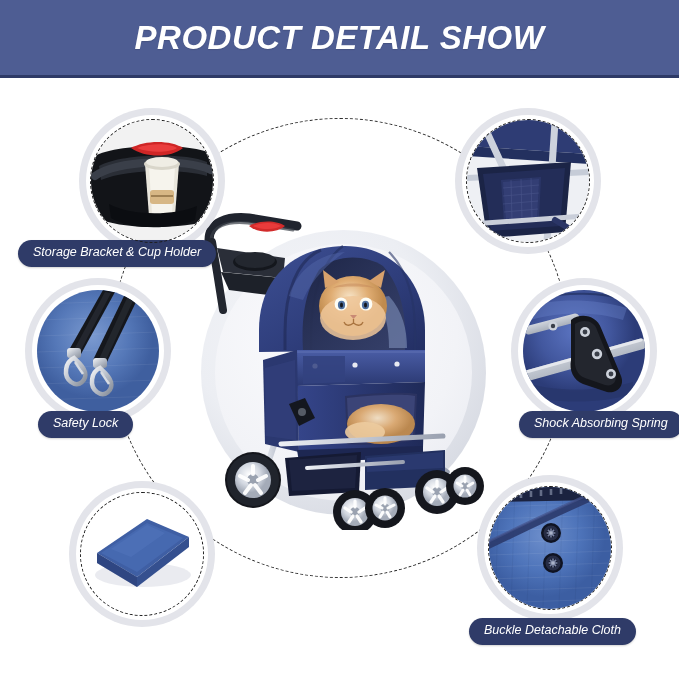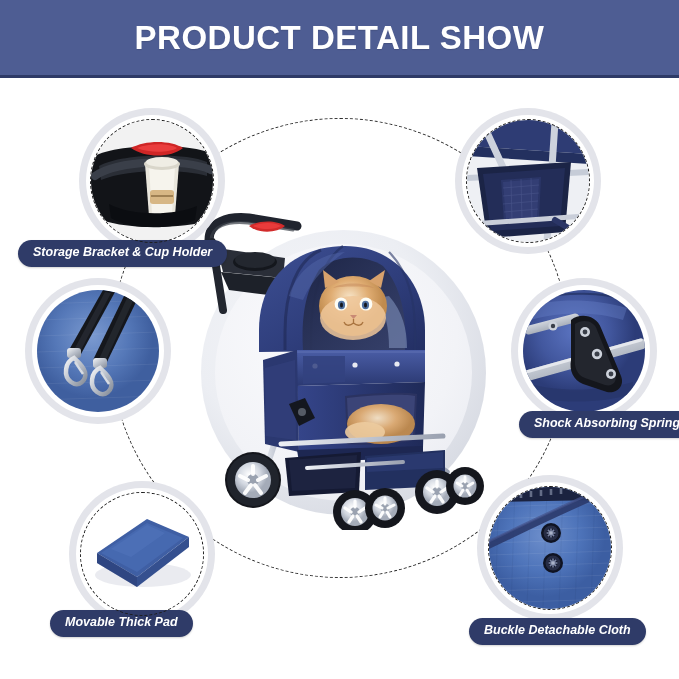--- a/index.html
+++ b/index.html
@@ -24,20 +24,21 @@
     border-bottom:3px solid #2e3a66;
     box-sizing:border-box;
   }
   .banner-title{
     position:absolute;left:0;right:0;top:50%;
     transform:translateY(-50%);
     text-align:center;
     color:#ffffff;
     font-size:33px;
     font-weight:bold;
+    font-style:italic;
     letter-spacing:0.5px;
     font-family:"Liberation Sans", sans-serif;
     text-shadow:0 1px 1px rgba(0,0,0,0.12);
     white-space:nowrap;
   }
 
   
   .big-dashed-circle{
     position:absolute;
     left:110px;top:118px;
@@ -93,21 +94,21 @@
     background:#ffffff;
   }
 
   
   .pill{
     position:absolute;
     background:#2f3b68;
     color:#ffffff;
     border-radius:16px;
     font-size:12.5px;
-    font-weight:bold;
+    font-weight:normal;
     font-style:italic;
     padding:6px 15px 7px 15px;
     white-space:nowrap;
     box-shadow:0 1px 2px rgba(0,0,0,0.18);
     line-height:1.1;
     font-family:"Liberation Sans", sans-serif;
   }
 </style>
 </head>
 <body>
@@ -417,20 +418,21 @@
         </g>
 
         <g transform="translate(56,68)">
           <rect x="0" y="0" width="14" height="10" rx="3" fill="url(#metalG)"></rect>
           <path d="M7 10 C-2 14 -4 28 4 34 C12 40 20 32 18 24 C16 17 11 14 7 10 Z" fill="none" stroke="url(#metalG)" stroke-width="4.5"></path>
           <path d="M8 14 L16 26" stroke="#d8dce2" stroke-width="2.4"></path>
         </g>
       </svg>
     </div>
   </div>
+  <div class="pill" style="left:38px;top:411px;">Safety Lock</div>
 
   <div class="callout" style="left:518px;top:285px;">
     <div class="ring"></div>
     <div class="photo">
       <svg width="122" height="122" viewBox="0 0 122 122">
         <defs>
           <radialGradient id="blueFab2" cx="42%" cy="34%">
             <stop offset="0%" stop-color="#5a73c0"></stop>
               <stop offset="58%" stop-color="#42579e"></stop>
               <stop offset="100%" stop-color="#2c3c78"></stop>
@@ -482,21 +484,20 @@
 
         <path d="M16 60 L56 84 L56 94 L16 70 Z" fill="#31488350"></path>
         <path d="M16 60 L56 84 L56 94 L16 70 Z" fill="#2f4682"></path>
         <path d="M56 84 L108 44 L108 54 L56 94 Z" fill="#35508f"></path>
 
         <path d="M30 56 L66 32 L84 40 L50 64 Z" fill="#5a7cc4" opacity=".35"></path>
       </svg>
     </div>
     <div class="dashring"></div>
   </div>
-  <div class="pill" style="left:50px;top:610px;">Movable Thick Pad</div>
 
   <div class="callout" style="left:484px;top:482px;">
     <div class="ring"></div>
     <div class="photo">
       <svg width="122" height="122" viewBox="0 0 122 122">
         <defs>
           <radialGradient id="blueFab3" cx="45%" cy="40%">
             <stop offset="0%" stop-color="#6d8ecb"></stop>
               <stop offset="58%" stop-color="#4e74ba"></stop>
               <stop offset="100%" stop-color="#3c5ea2"></stop>

